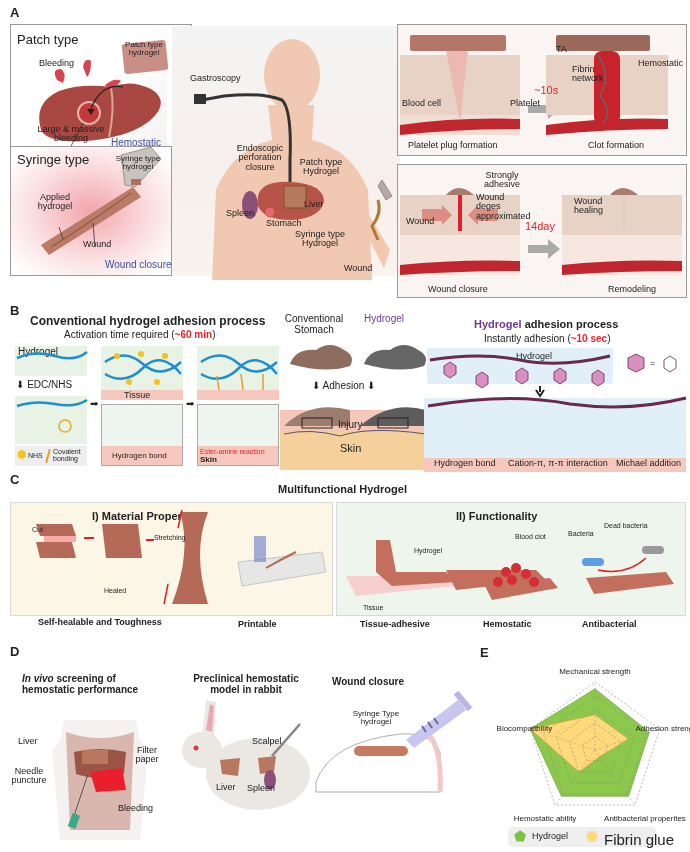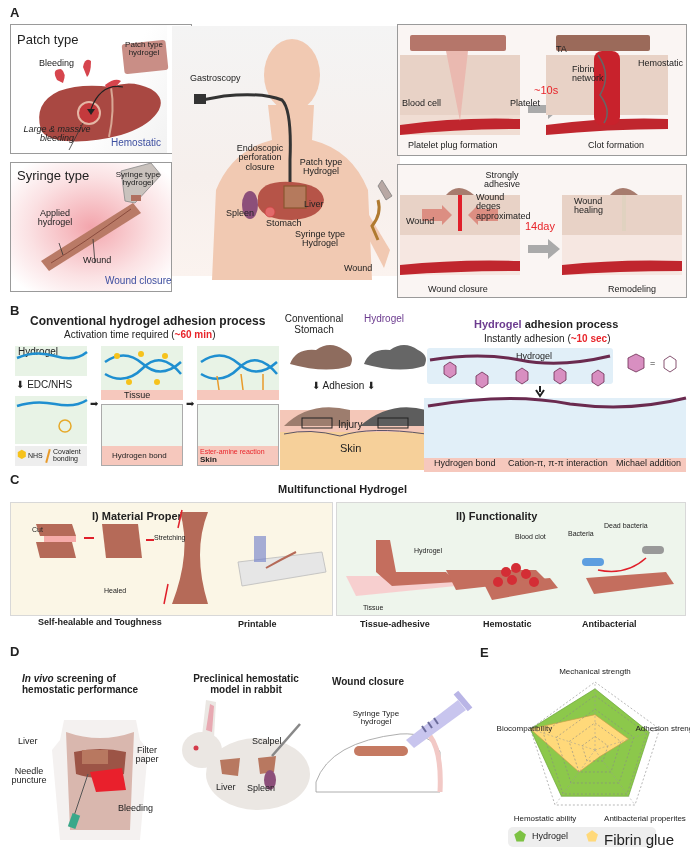--- a/index.html
+++ b/index.html
@@ -30,25 +30,25 @@
     <circle cx="78" cy="88" r="11" fill="#c4393c" stroke="#e4b6a5" stroke-width="2"></circle>
     <path d="M46 55 Q40 44 50 44 Q56 48 52 58Z" fill="#d6454d"></path>
     <path d="M72 42 Q74 32 80 36 Q80 48 76 52Z" fill="#d6454d"></path>
     <path d="M94 60 Q104 52 110 56 Q104 64 96 64Z" fill="#d6454d"></path>
     <path d="M112 62 Q90 58 80 84" stroke="#222" stroke-width="1.2" fill="none"></path>
     <polygon points="76,84 84,84 80,90" fill="#222"></polygon>
     <line x1="58" y1="125" x2="72" y2="98" stroke="#333" stroke-width="0.8"></line>
   </svg>
   <div class="lbl c" style="left:113px;top:16px;width:40px;white-space:normal;font-size:8px;">Patch type hydrogel</div>
   <div class="lbl" style="left:28px;top:34px;">Bleeding</div>
-  <div class="lbl c" style="left:6px;top:100px;width:80px;white-space:normal;font-style:italic;">Large &amp; massive bleeding</div>
+  <div class="lbl c" style="left:20px;top:100px;width:80px;white-space:normal;">Large &amp; massive bleeding</div>
   <div class="lbl blue" style="left:100px;top:113px;font-size:10px;">Hemostatic</div>
 </div>
 
-<div class="box" style="left:10px;top:162px;width:162px;height:130px;">
+<div class="box" style="left:10px;top:146px;width:162px;height:130px;">
   <div class="abs" style="left:0;top:0;width:160px;height:128px;background:radial-gradient(ellipse at 50% 50%,#f3a5ac 0%,#fbe1e3 55%,#fff 90%);"></div>
   <svg width="160" height="128" style="left:0;top:0;">
     <path d="M110 8 L140 0 L150 12 L124 40 L114 38Z" fill="#c9c2bd" stroke="#888" stroke-width="0.8"></path>
     <rect x="120" y="32" width="10" height="6" fill="#b07060"></rect>
     <polygon points="30,98 122,40 130,50 38,108" fill="#b97a66"></polygon>
     <path d="M40 100 Q70 82 120 46" stroke="#8a4b3d" stroke-width="1" fill="none"></path>
     <line x1="48" y1="80" x2="52" y2="92" stroke="#333" stroke-width="0.8"></line>
     <line x1="84" y1="100" x2="82" y2="76" stroke="#333" stroke-width="0.8"></line>
   </svg>
   <div class="lbl" style="left:6px;top:6px;font-size:13px;">Syringe type</div>

